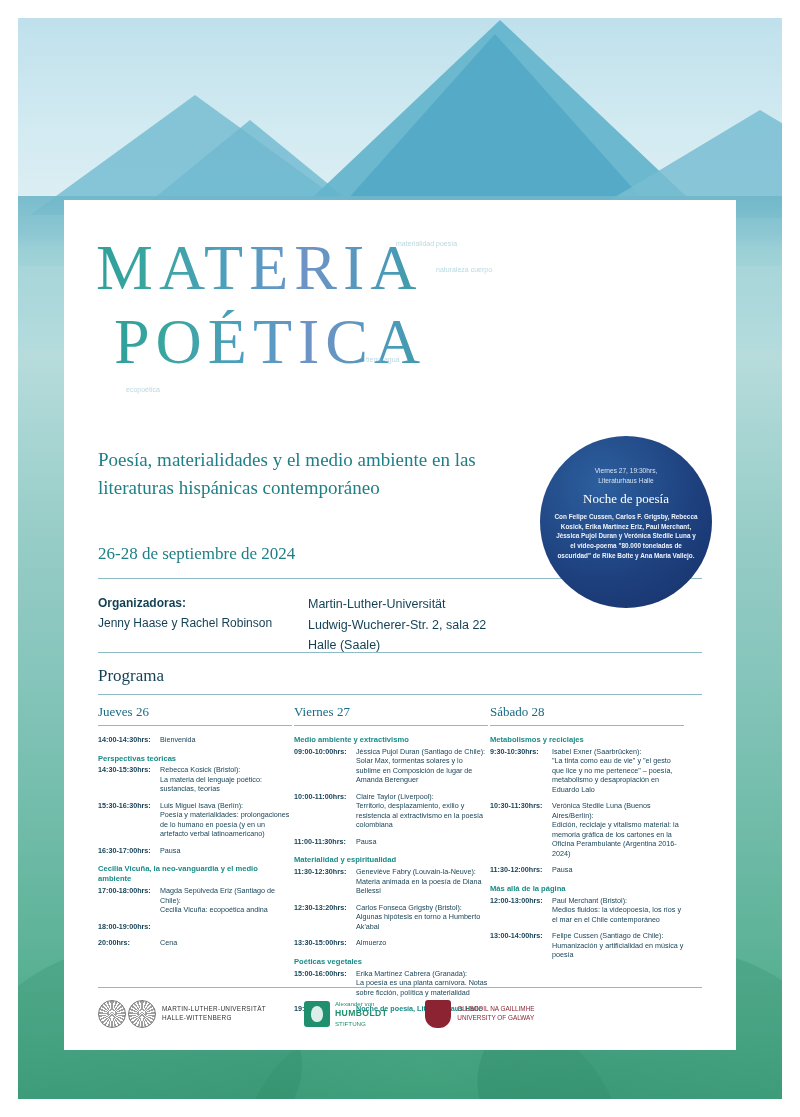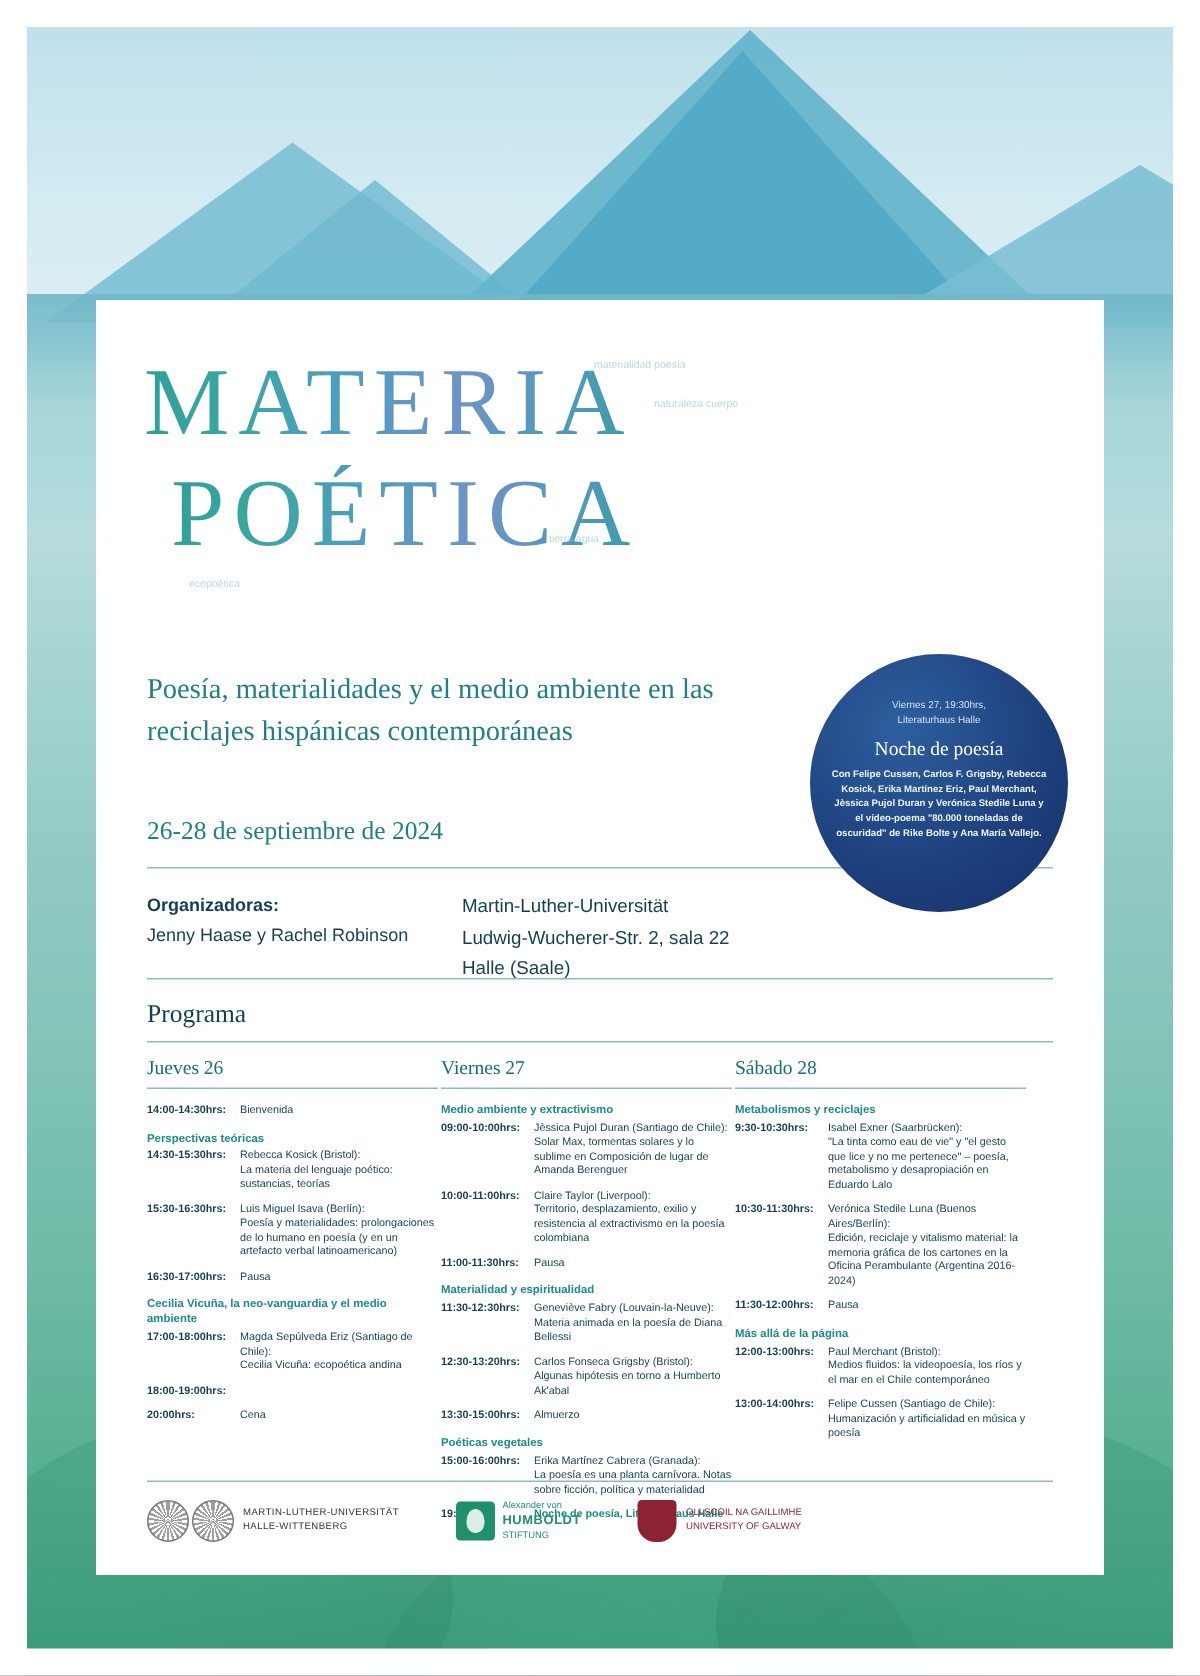--- a/index.html
+++ b/index.html
@@ -471,21 +471,21 @@
 
     <div class="title-block">
       <div class="title-line">MATERIA</div>
       <div class="title-line second">POÉTICA</div>
       <span class="word-mist" style="left:300px; top:4px;">materialidad poesía</span>
       <span class="word-mist" style="left:340px; top:30px;">naturaleza cuerpo</span>
       <span class="word-mist" style="left:270px; top:120px;">tierra agua</span>
       <span class="word-mist" style="left:30px; top:150px;">ecopoética</span>
     </div>
 
-    <div class="subtitle">Poesía, materialidades y el medio ambiente en las reciclajes hispánicas contemporáneas</div>
+    <div class="subtitle">Poesía, materialidades y el medio ambiente en las literaturas hispánicas contemporáneo</div>
     <div class="dates">26-28 de septiembre de 2024</div>
     <div class="rule"></div>
 
     <div class="org-block">
       <div class="strong">Organizadoras:</div>
       <div>Jenny Haase y Rachel Robinson</div>
     </div>
 
     <div class="venue-block">
       <div>Martin-Luther-Universität</div>

